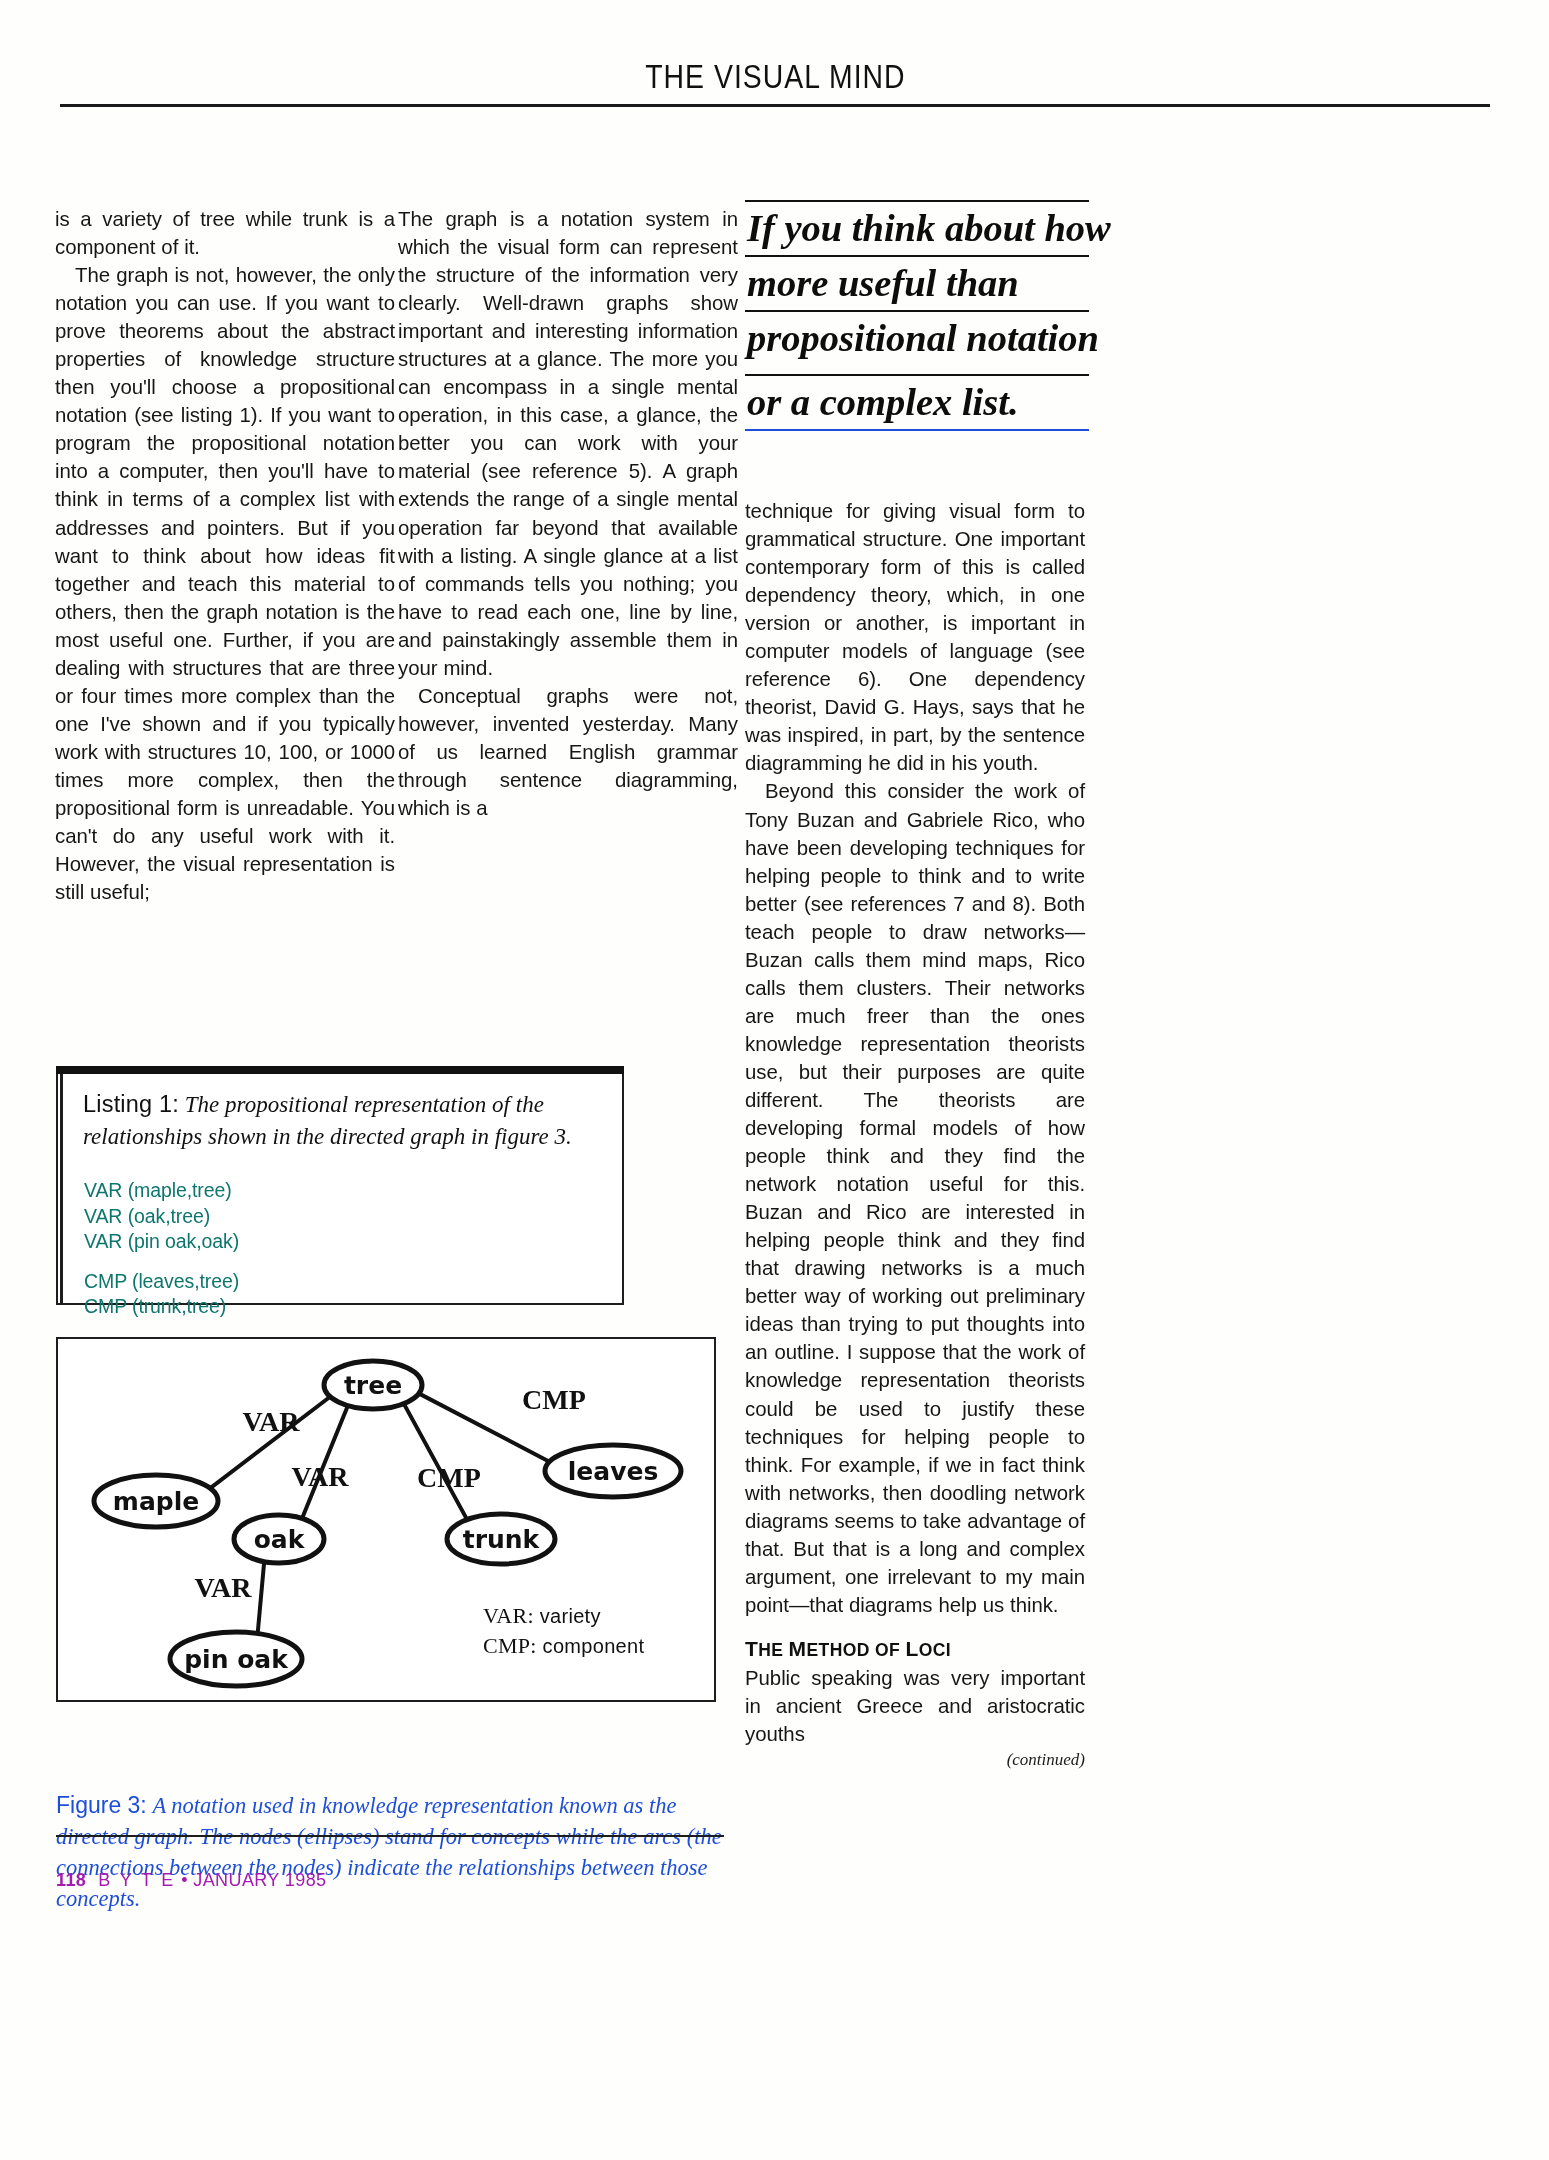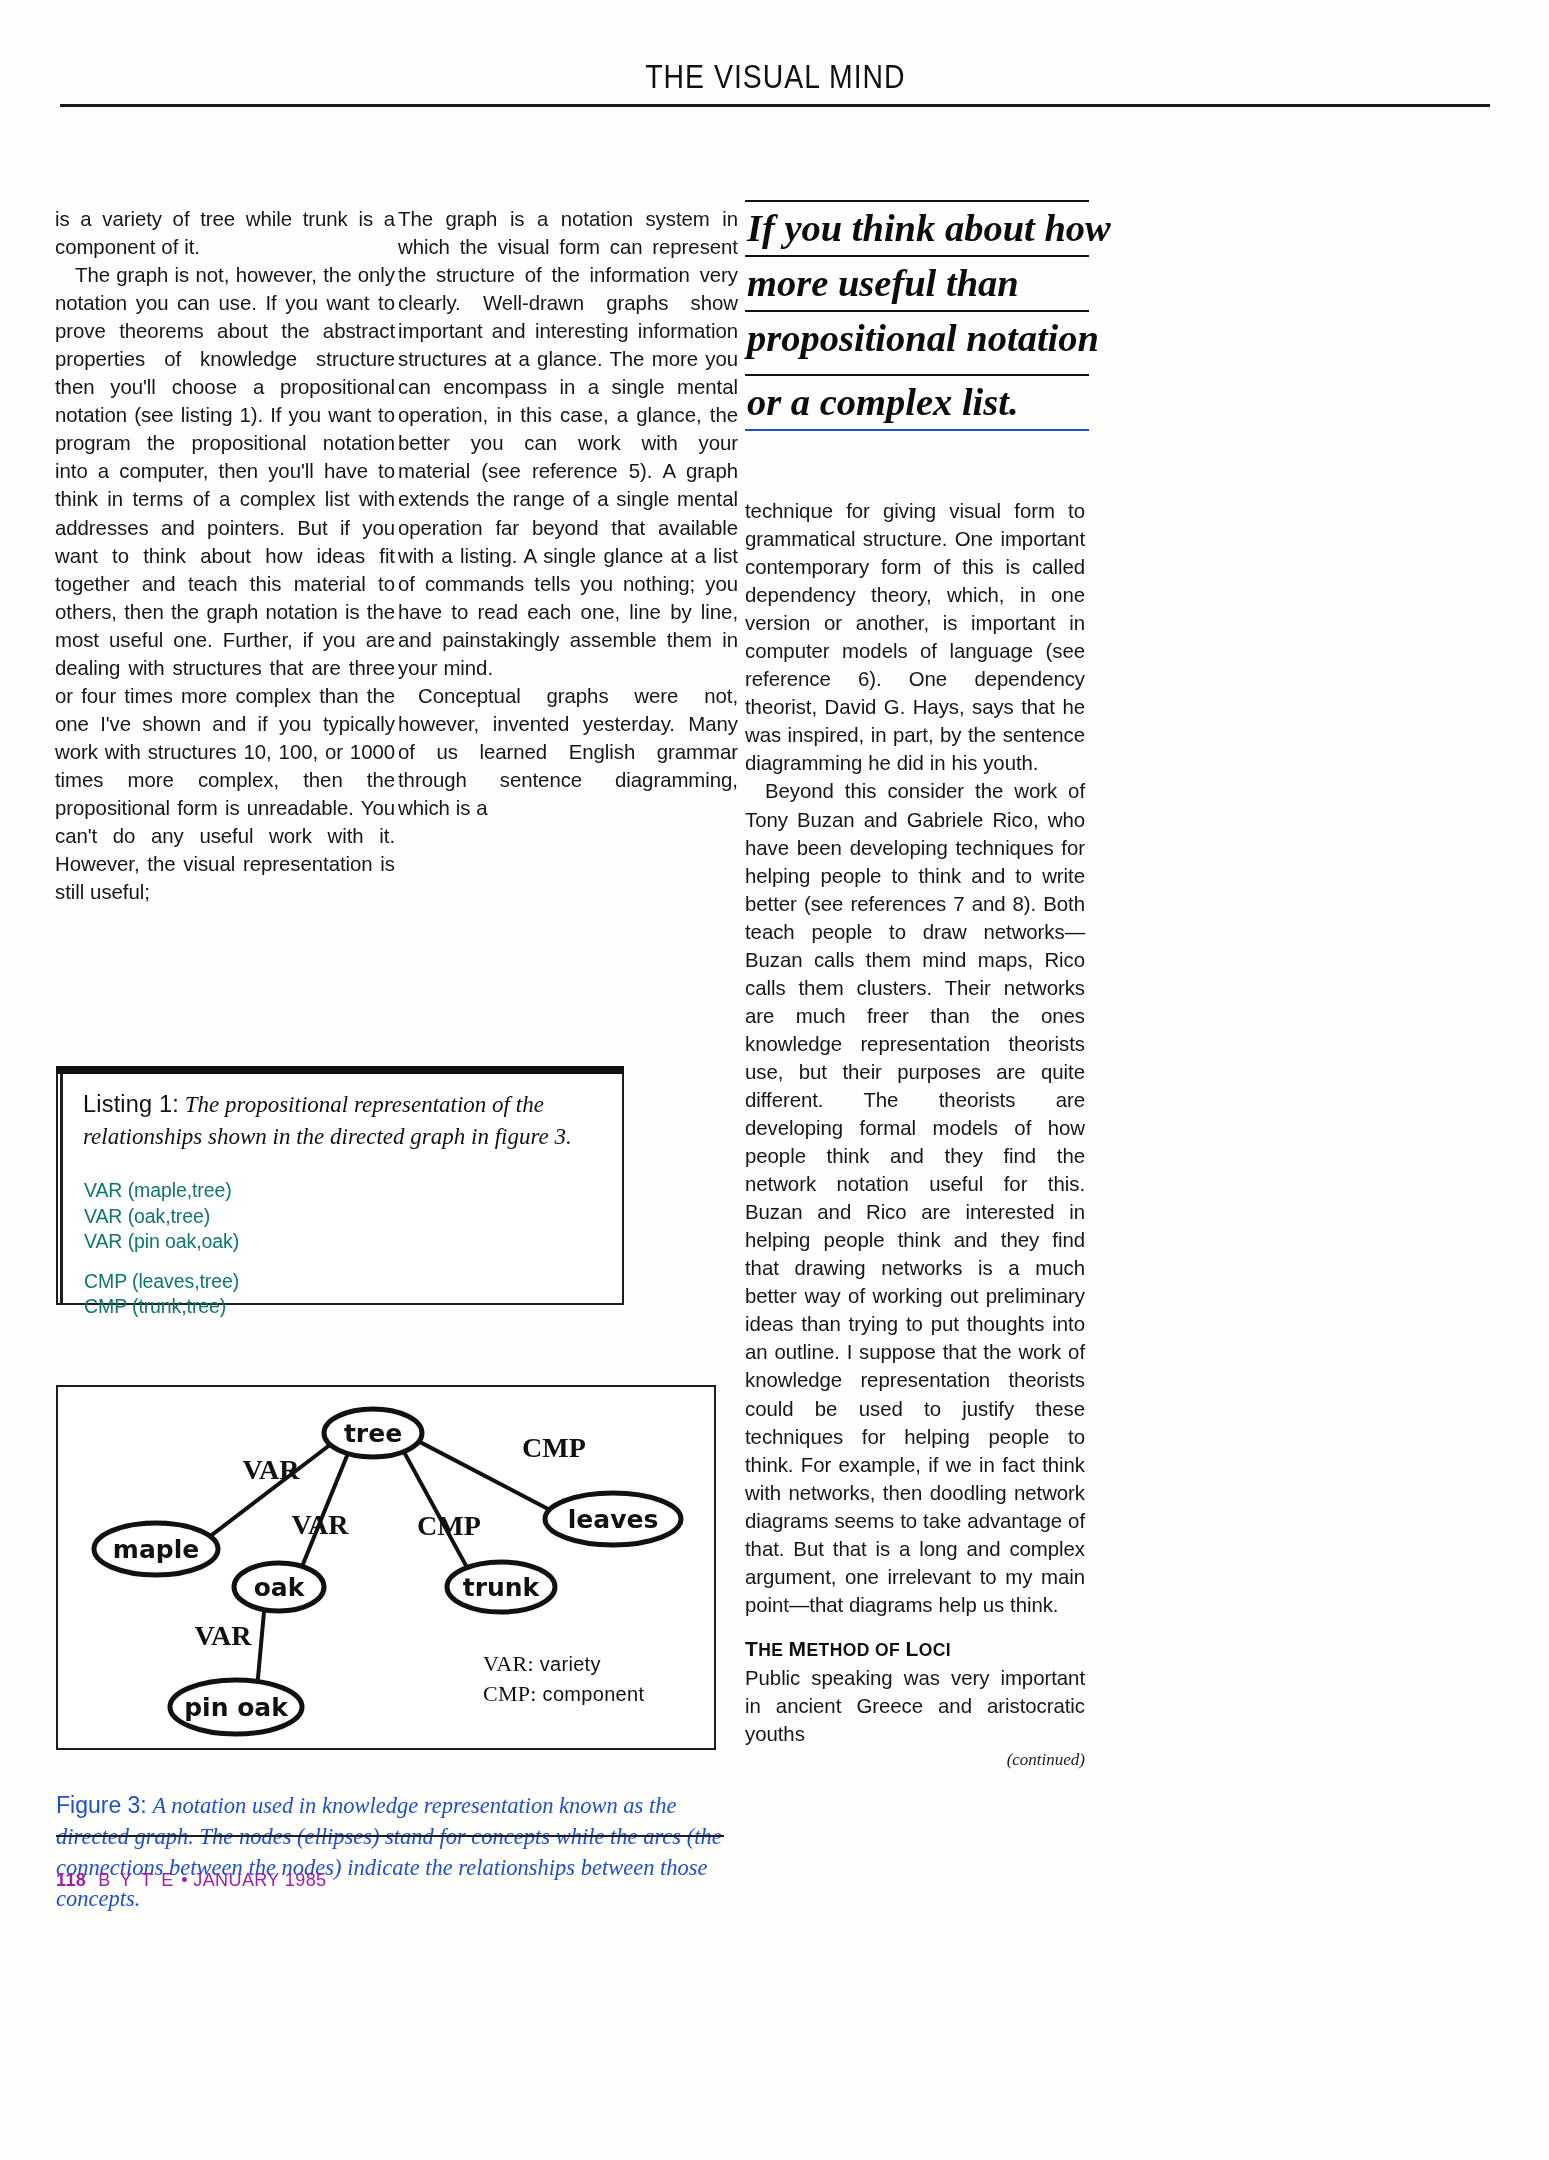--- a/index.html
+++ b/index.html
@@ -104,21 +104,21 @@
   .lst-code{
     position:absolute;left:26px;top:104px;
     font-family:"Liberation Sans", sans-serif;
     font-size:19.5px;line-height:25.5px;color:#0f766e;
     letter-spacing:-0.1px;
   }
   .lst-code .gap{display:block;height:14px;}
 
   
   .figbox{
-    position:absolute;left:56px;top:1385px;width:660px;height:365px;
+    position:absolute;left:56px;top:1337px;width:660px;height:365px;
     border:2px solid #1d1d1d;background:#fff;box-sizing:border-box;
   }
   .figsvg{position:absolute;left:0;top:0;}
   .legend{
     position:absolute;left:425px;top:262px;
     font-family:"Liberation Serif", serif;
     font-size:22px;line-height:30px;color:#111;
     letter-spacing:.3px;
   }
   .legend .k{font-weight:400;}

